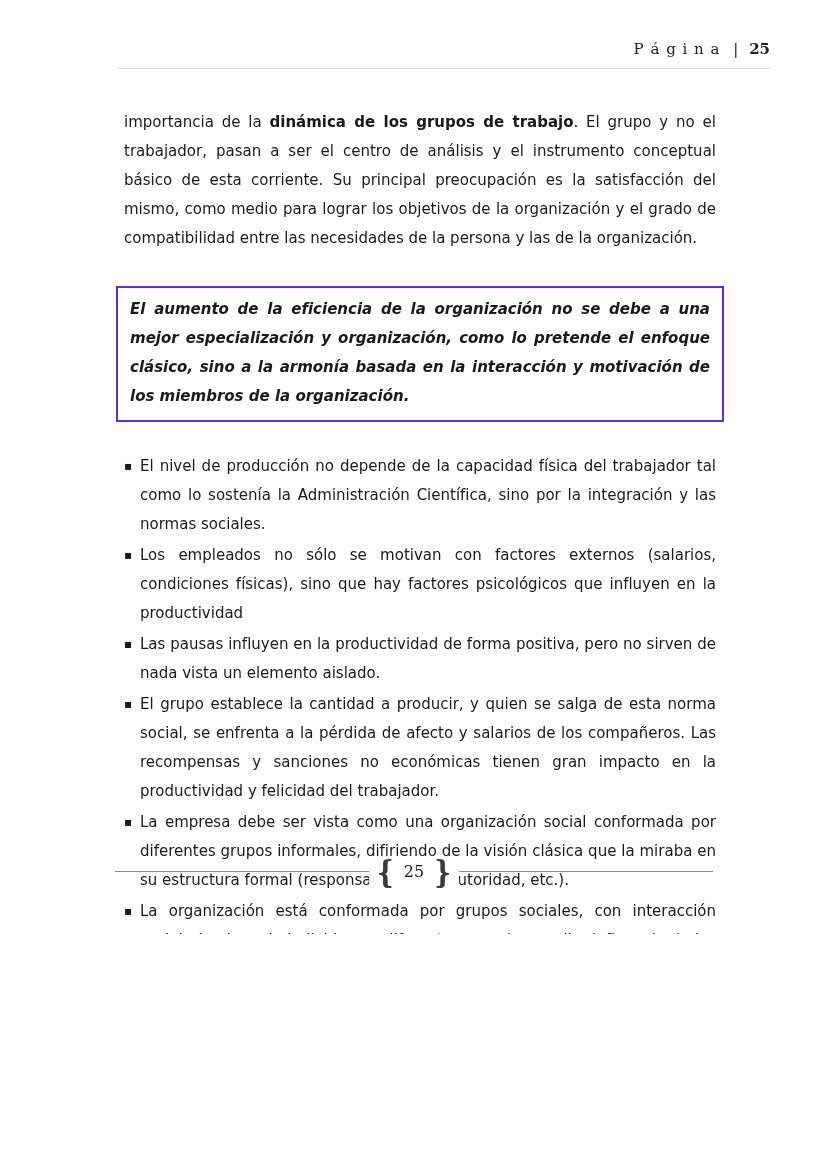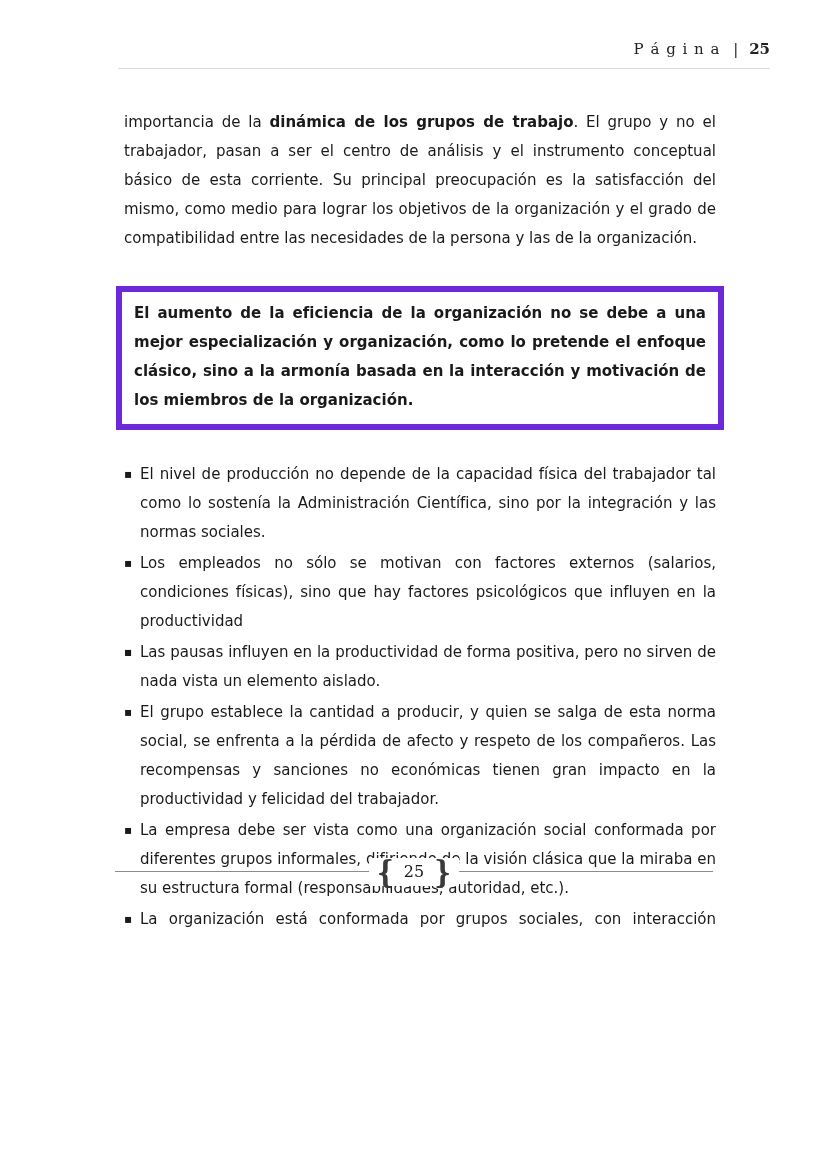--- a/index.html
+++ b/index.html
@@ -51,23 +51,24 @@
     font-size: 15px;
     line-height: 29px;
     text-align: justify;
   }
   .para { margin: 0 0 0 0; }
   .para .bold-run { font-weight: bold; }
 
   .quote-box {
     box-sizing: border-box;
     margin: 33px -8px 30px -8px;
-    border: 6px solid #6d28d9;
+    border: 2px solid #6d28d9;
     padding: 7px 12px 9px 12px;
     font-weight: bold;
+    font-style: italic;
     text-align: justify;
     line-height: 29px;
   }
 
   .intro-line { margin: 0 0 2px 0; }
 
   .bullet-list {
     list-style: none;
     margin: 0;
     padding: 0;
@@ -162,21 +163,21 @@
       </li>
       <li class="bullet-item">
         <span class="bullet-marker">▪</span>
       </li>
       <li class="bullet-item">
         <span class="bullet-marker">▪</span>
         <span>Las pausas influyen en la productividad de forma positiva, pero no sirven de nada vista un elemento aislado.</span>
       </li>
       <li class="bullet-item">
         <span class="bullet-marker">▪</span>
-        <span>El grupo establece la cantidad a producir, y quien se salga de esta norma social, se enfrenta a la pérdida de afecto y respeto de los compañeros. Las recompensas y sanciones no económicas tienen gran impacto en la productividad y felicidad del trabajador.</span>
+        <span>El grupo establece la cantidad a producir, y quien se salga de esta norma social, se enfrenta a la pérdida de afecto y salarios de los compañeros. Las recompensas y sanciones no económicas tienen gran impacto en la productividad y felicidad del trabajador.</span>
       </li>
       <li class="bullet-item">
         <span class="bullet-marker">▪</span>
         <span>La empresa debe ser vista como una organización social conformada por diferentes grupos informales, difiriendo de la visión clásica que la miraba en su estructura formal (responsabilidades, autoridad, etc.).</span>
       </li>
       <li class="bullet-item">
         <span class="bullet-marker">▪</span>
         <span>La organización está conformada por grupos sociales, con interacción social, donde cada individuo es diferente, pero da y recibe influencia de los demás.</span>
       </li>
     </ul>

